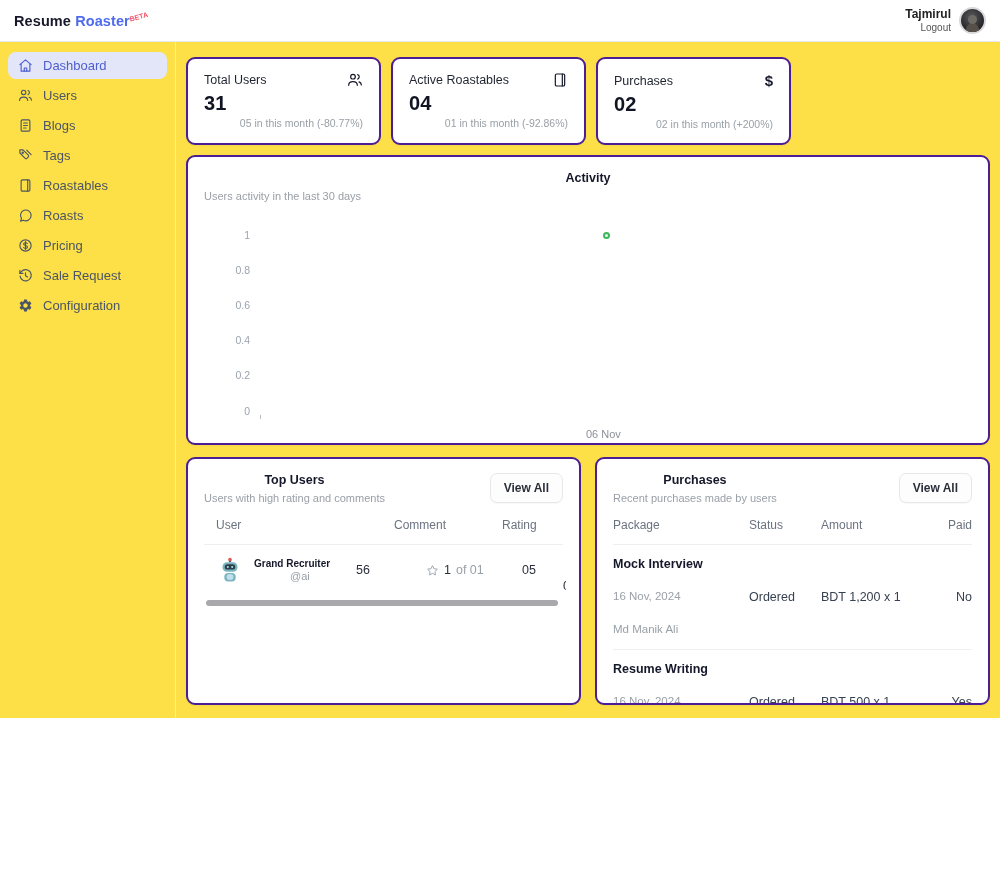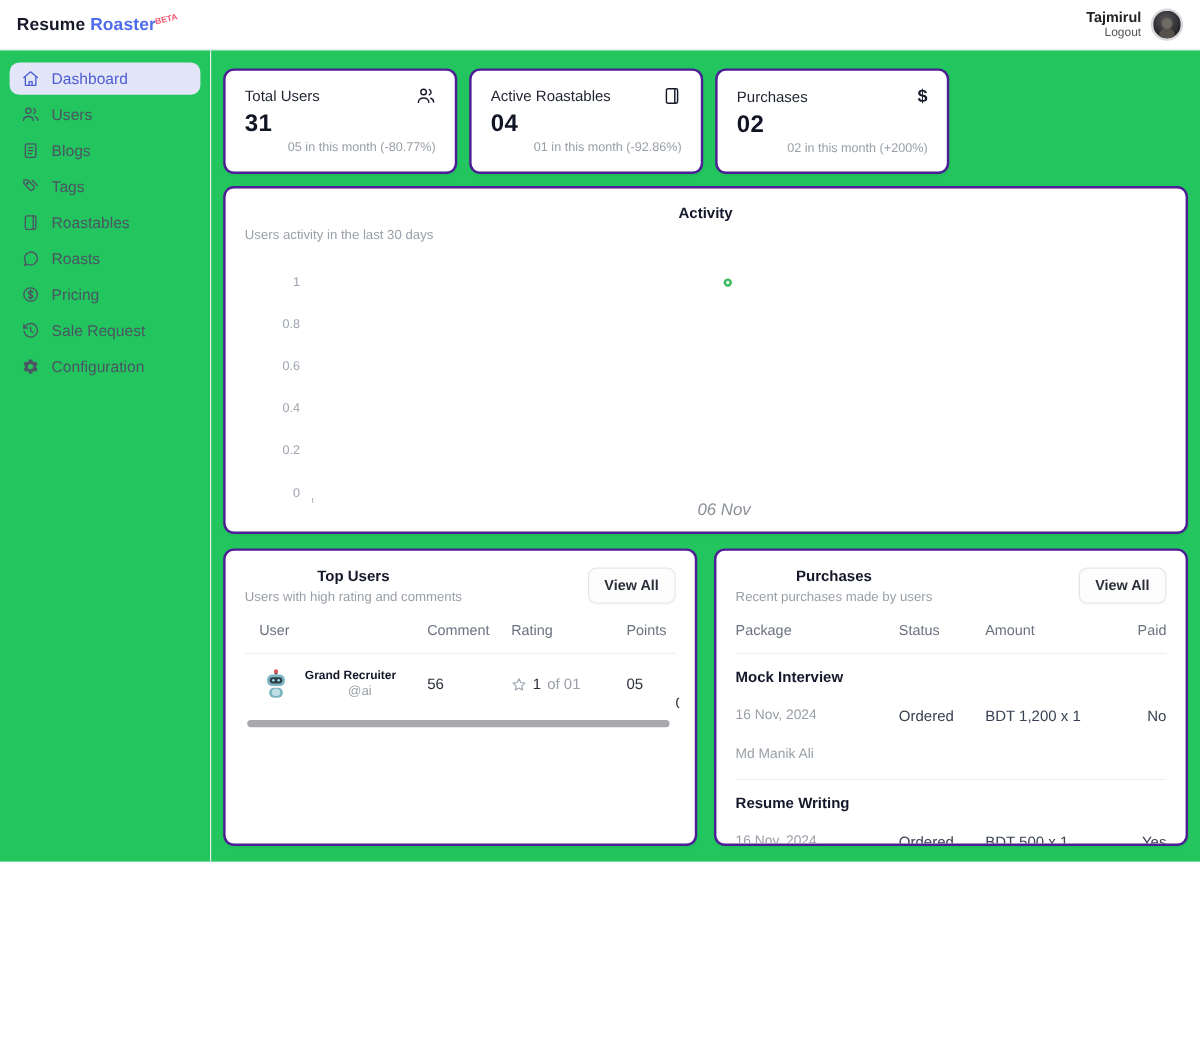--- a/index.html
+++ b/index.html
@@ -11,21 +11,21 @@
   .logo .logo-accent { color:#4f6bed; }
   .logo .logo-beta { display:inline-block; font-size:7px; font-weight:700; color:#f4516c; transform:rotate(-14deg) translateY(-7px); margin-left:1px; }
   .user-block { display:flex; align-items:center; gap:8px; }
   .user-meta { text-align:right; line-height:1.15; }
   .user-name { font-size:12px; font-weight:700; color:#222; }
   .user-logout { font-size:10px; color:#555; cursor:pointer; }
   .avatar { width:27px; height:27px; border-radius:50%; background:radial-gradient(circle at 45% 35%, #5a5a5e 0%, #2c2c30 60%, #141417 100%); border:2px solid #d9d9dc; position:relative; overflow:hidden; }
   .avatar::after { content:""; position:absolute; left:7px; top:6px; width:9px; height:9px; border-radius:50%; background:#6e6a64; box-shadow:0 10px 0 2px #55504a; }
 
   
-  .app-body { display:flex; height:676px; background:#22c55e; }
+  .app-body { display:flex; height:676px; background:#fde047; }
 
   
   .sidebar { width:176px; border-right:1px solid #e9eaec; padding:10px 8px; flex-shrink:0; }
   .nav-item { display:flex; align-items:center; gap:10px; padding:6px 10px; margin-bottom:3px; border-radius:8px; font-size:13px; color:#4b5563; cursor:pointer; }
   .nav-item svg { width:15px; height:15px; flex-shrink:0; }
   .nav-item.active { background:#e3e6f9; color:#4d5ed1; }
 
   
   .main { flex:1; padding:15px 10px 12px 10px; overflow:hidden; }
   .card { background:#fff; border:2px solid #4c1d95; border-radius:9px; box-shadow:0 1px 2px rgba(20,20,40,.04); }
@@ -42,30 +42,30 @@
   .stat-sub { font-size:10.5px; color:#9aa0a8; margin-top:2px;text-align:right; }
 
   
   .activity-card { margin-top:10px; height:290px; padding:14px 16px; position:relative; }
   .panel-title { font-size:12.5px; font-weight:700; color:#15182a;text-align:center; }
   .panel-sub { font-size:11px; color:#9aa0a8; margin-top:5px; }
   .chart { position:relative; margin-top:26px; height:214px; }
   .ytick { position:absolute; left:0; width:46px; text-align:right; font-size:10.5px; color:#9ca3af; line-height:14px; }
   .zero-tick { position:absolute; left:56px; top:187px; width:1px; height:4px; background:#b9bdc4; }
   .chart-point { position:absolute; left:52%; top:4px; width:7px; height:7px; border-radius:50%; border:2px solid #3cb85c; background:#eafaef; }
-  .xtick { position:absolute; left:52%; transform:translateX(-50%); top:188px; font-size:14px; color:#8b9097;font-style:italic; }
+  .xtick { position:absolute; left:52%; transform:translateX(-50%); top:200px; font-size:11px; color:#8b9097; }
 
   
   .bottom-grid { display:grid; grid-template-columns:1fr 1fr; gap:14px; margin-top:12px; }
   .panel { height:248px; padding:14px 16px; position:relative; overflow:hidden; }
   .panel-head { display:flex; justify-content:space-between; align-items:flex-start; }
   .view-all-btn { font-size:12px; font-weight:600; color:#2b2f3a; background:#fdfdfd; border:1px solid #e6e7e9; border-radius:7px; padding:7px 13px; cursor:pointer; box-shadow:0 1px 1px rgba(0,0,0,.03); }
 
   .tbl-head { display:grid; align-items:center; margin-top:14px; padding-bottom:12px; border-bottom:1px solid #efeff1; font-size:12px; color:#6b7280; }
-  .tu-grid { grid-template-columns:152px 70px 96px 1fr; }
+  .tu-grid { grid-template-columns:152px 70px 96px 1fr;gap:38px; }
   .pu-grid { grid-template-columns:136px 72px 1fr 52px; }
   .tbl-head .col-pad { padding-left:12px; }
   .col-right { text-align:right; }
 
   .tu-row { display:grid; grid-template-columns:152px 70px 96px 1fr; align-items:center; padding:11px 0 9px 0; }
   .user-cell { display:flex; align-items:center; gap:10px; padding-left:12px; }
   .robot-avatar { width:28px; height:28px; flex-shrink:0; }
   .tu-name { font-size:10px; font-weight:700; color:#15182a; line-height:1.25; }
   .tu-handle { font-size:11px; color:#9aa0a8;margin-left:36px; }
   .cell-num { font-size:12.5px; color:#2b2f3a; }

